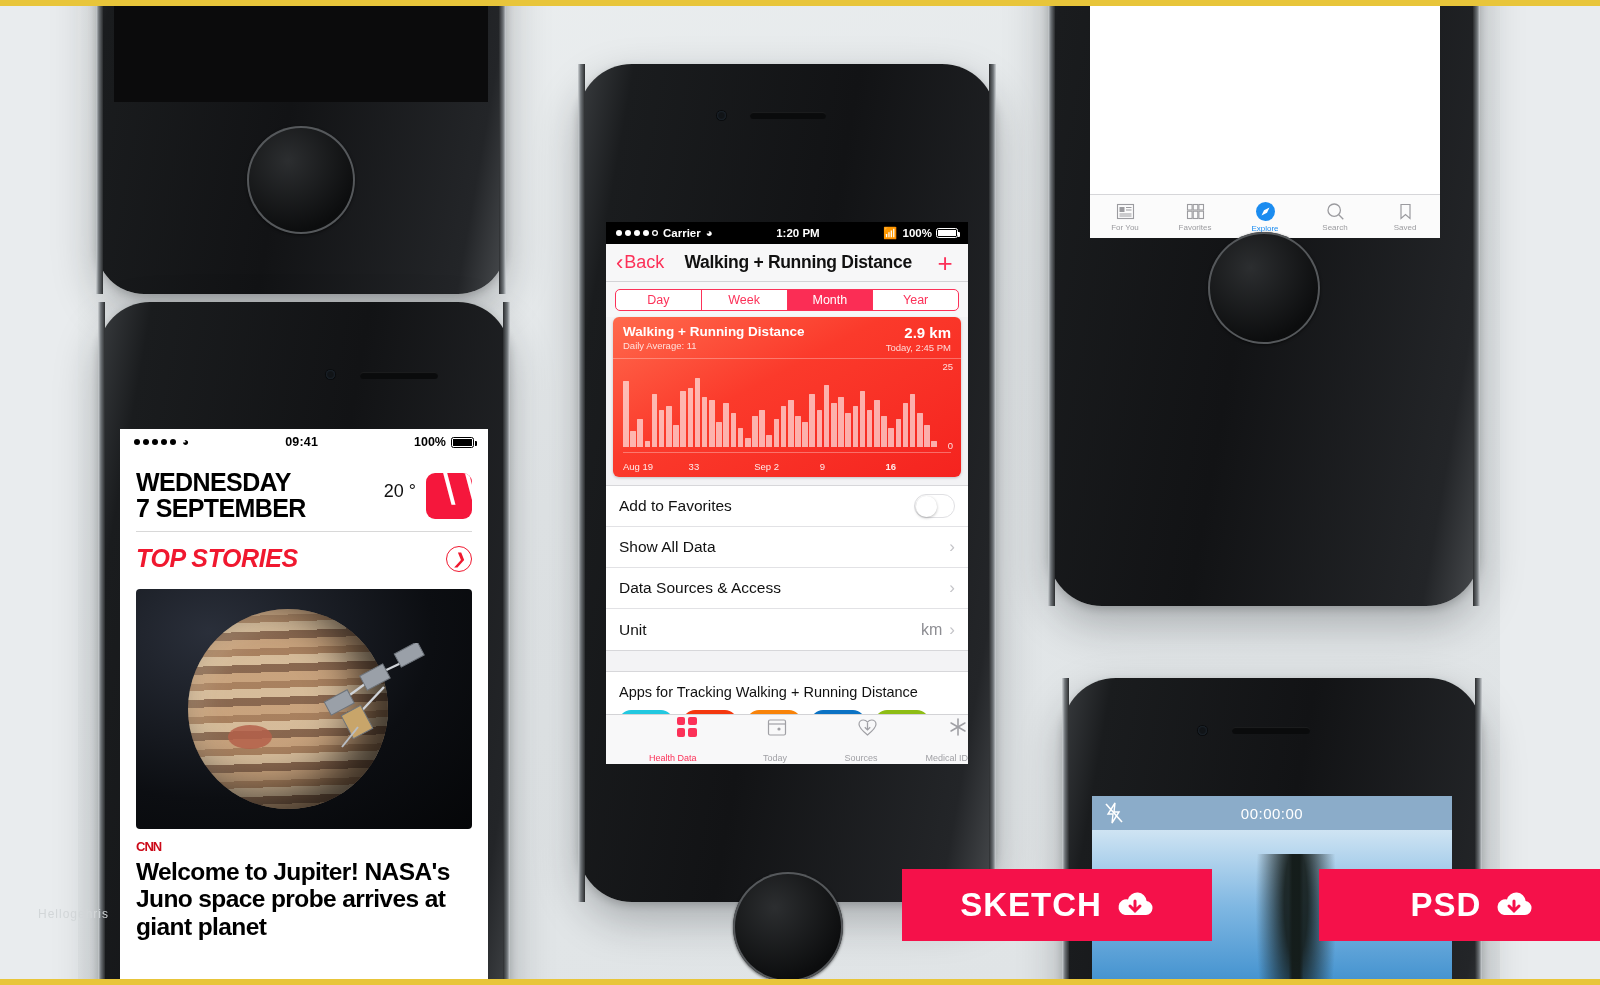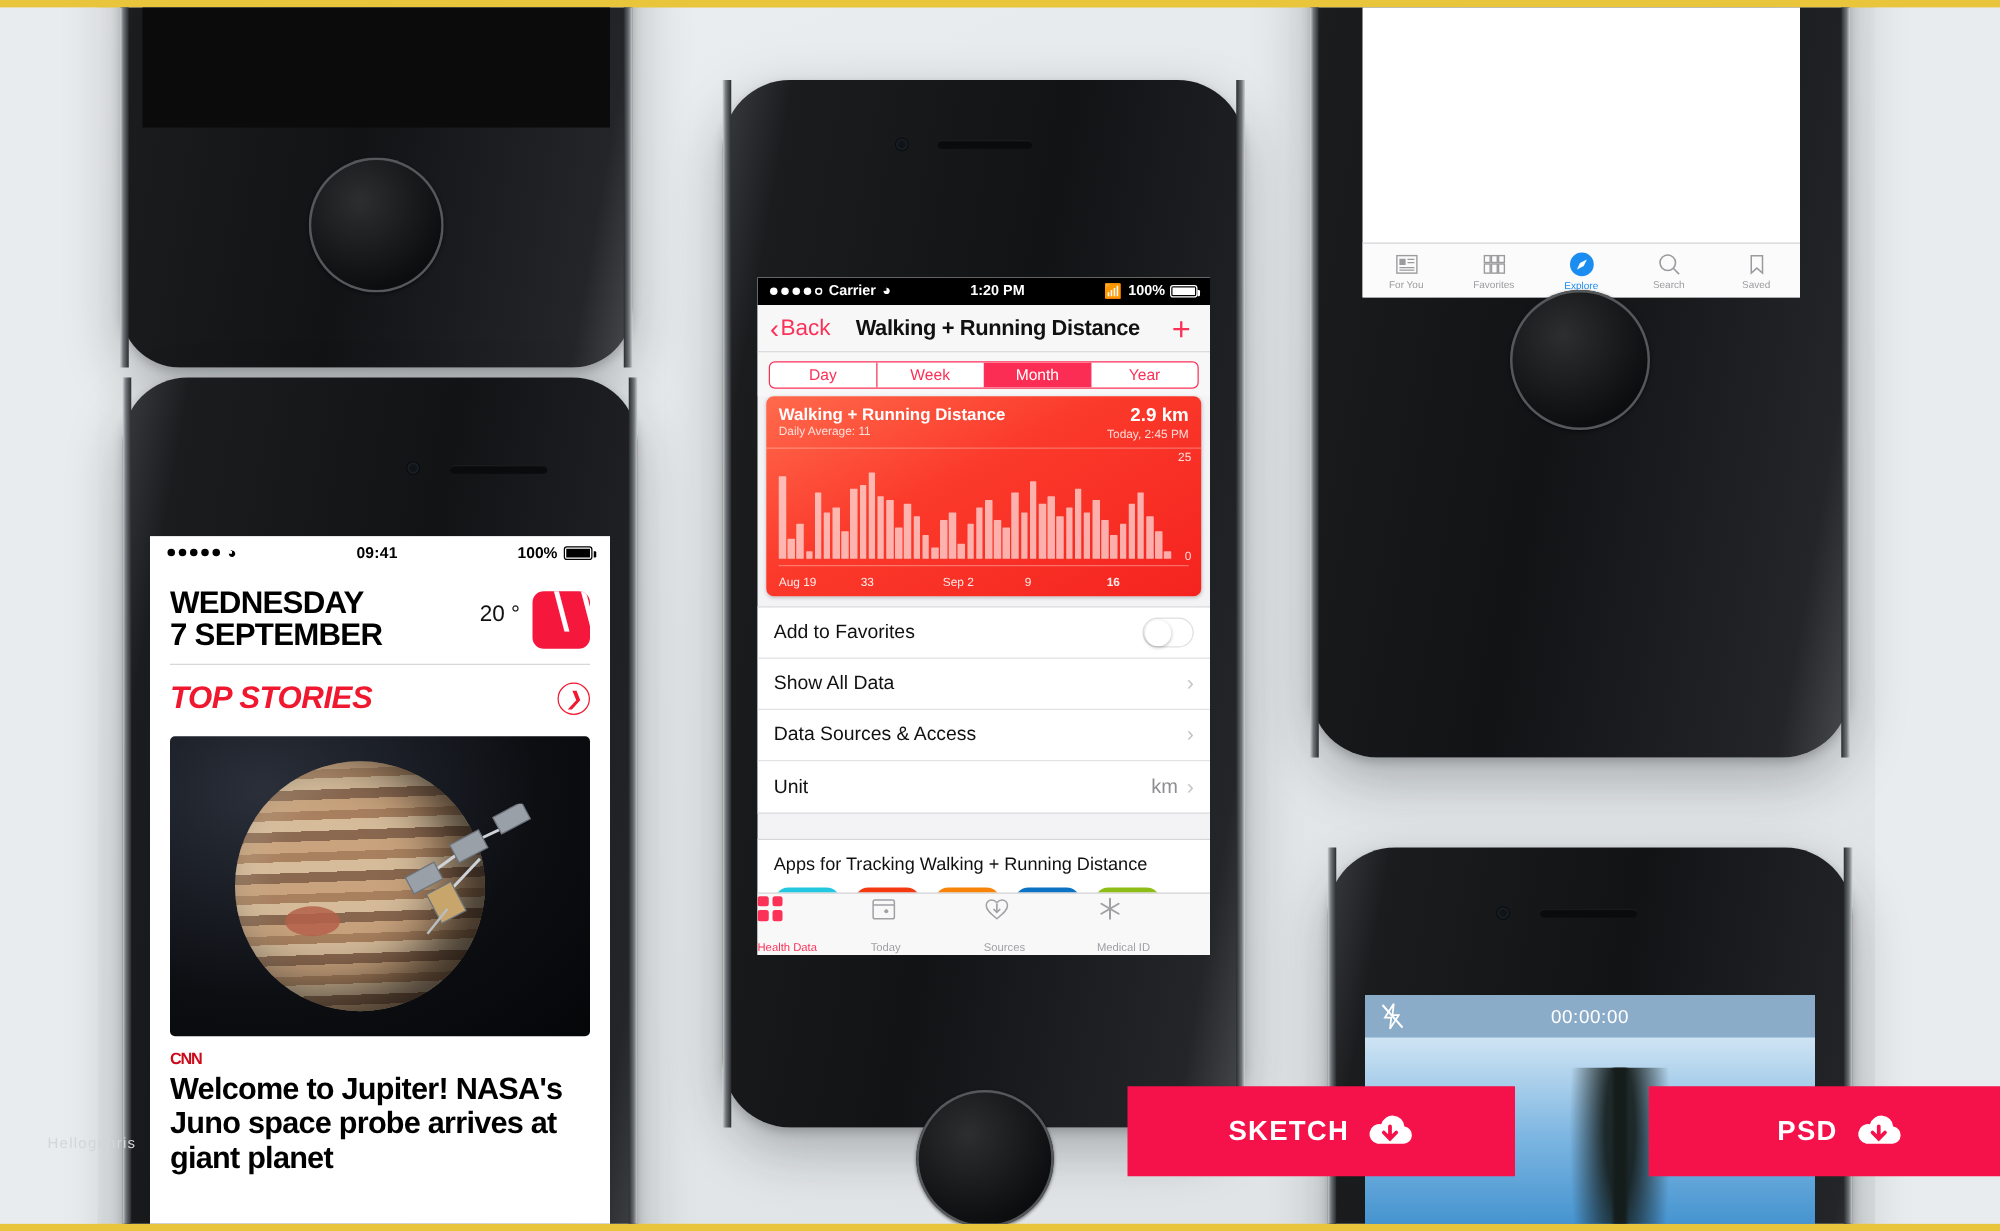--- a/index.html
+++ b/index.html
@@ -181,21 +181,21 @@
   }
   .toggle i { position:absolute; left:1px; top:1px; width:21px; height:21px; border-radius:50%; background:#fff; box-shadow:0 1px 3px rgba(0,0,0,.28); }
   .apps-sec { background:#fff; margin-top:20px; border-top:.5px solid #d7d7da; padding:12px 13px 10px; }
   .apps-title { font-size:14.5px; color:#111; }
   .app-icons { display:flex; gap:10px; margin-top:10px; }
   .app-icons i { width:54px; height:54px; border-radius:12px; display:block; }
   .tabbar {
     position:absolute; left:0; right:0; bottom:0; height:50px; background:#f8f8f9;
     border-top:.5px solid #d3d3d6; display:flex;
   }
-  .tab { flex:1; display:flex; flex-direction:column; align-items:flex-start; justify-content:center; gap:16px; }
+  .tab { flex:1; display:flex; flex-direction:column; align-items:flex-end; justify-content:center; gap:16px; }
   .tab span { font-size:9px; color:#a0a0a5; }
   .tab.active span { color:#fc3158; }
   .tile-icon { width:20px; height:20px; display:grid; grid-template-columns:1fr 1fr; grid-template-rows:1fr 1fr; gap:3px; }
   .tile-icon i { background:#fc3158; border-radius:2px; display:block; }
 
   
   #phone-explore { left:1048px; top:-260px; width:432px; height:860px; border-radius:54px; }
   #explore-screen { left:42px; top:270px; width:350px; height:222px; background:#fff; }
   .ex-tabbar {
     position:absolute; left:0; right:0; bottom:0; height:44px; background:#fbfbfb;
@@ -222,21 +222,21 @@
     background:
       radial-gradient(ellipse at 50% 18%, rgba(20,28,26,.92) 0 18%, transparent 62%),
       linear-gradient(90deg, transparent 42%, rgba(22,30,28,.95) 46%, rgba(22,30,28,.95) 54%, transparent 58%);
   }
 
   
   .cta {
     position:absolute; background:#f5114a; display:flex; align-items:center;
     justify-content:center; gap:14px; color:#fff;
   }
-  .cta b { font-size:22px; font-weight:bold; letter-spacing:1px; }
+  .cta b { font-size:33px; font-weight:bold; letter-spacing:1px; }
   #cta-sketch { left:902px; top:863px; width:310px; height:72px; }
   #cta-psd { left:1299px; top:863px; width:306px; height:72px;margin-left:20px; }
   .cloud-dl { width:38px; height:28px; position:relative; }
 </style>
 </head>
 <body>
 
 <div id="page">
   <div class="lgutter"></div>
   <div class="rgutter"></div>

